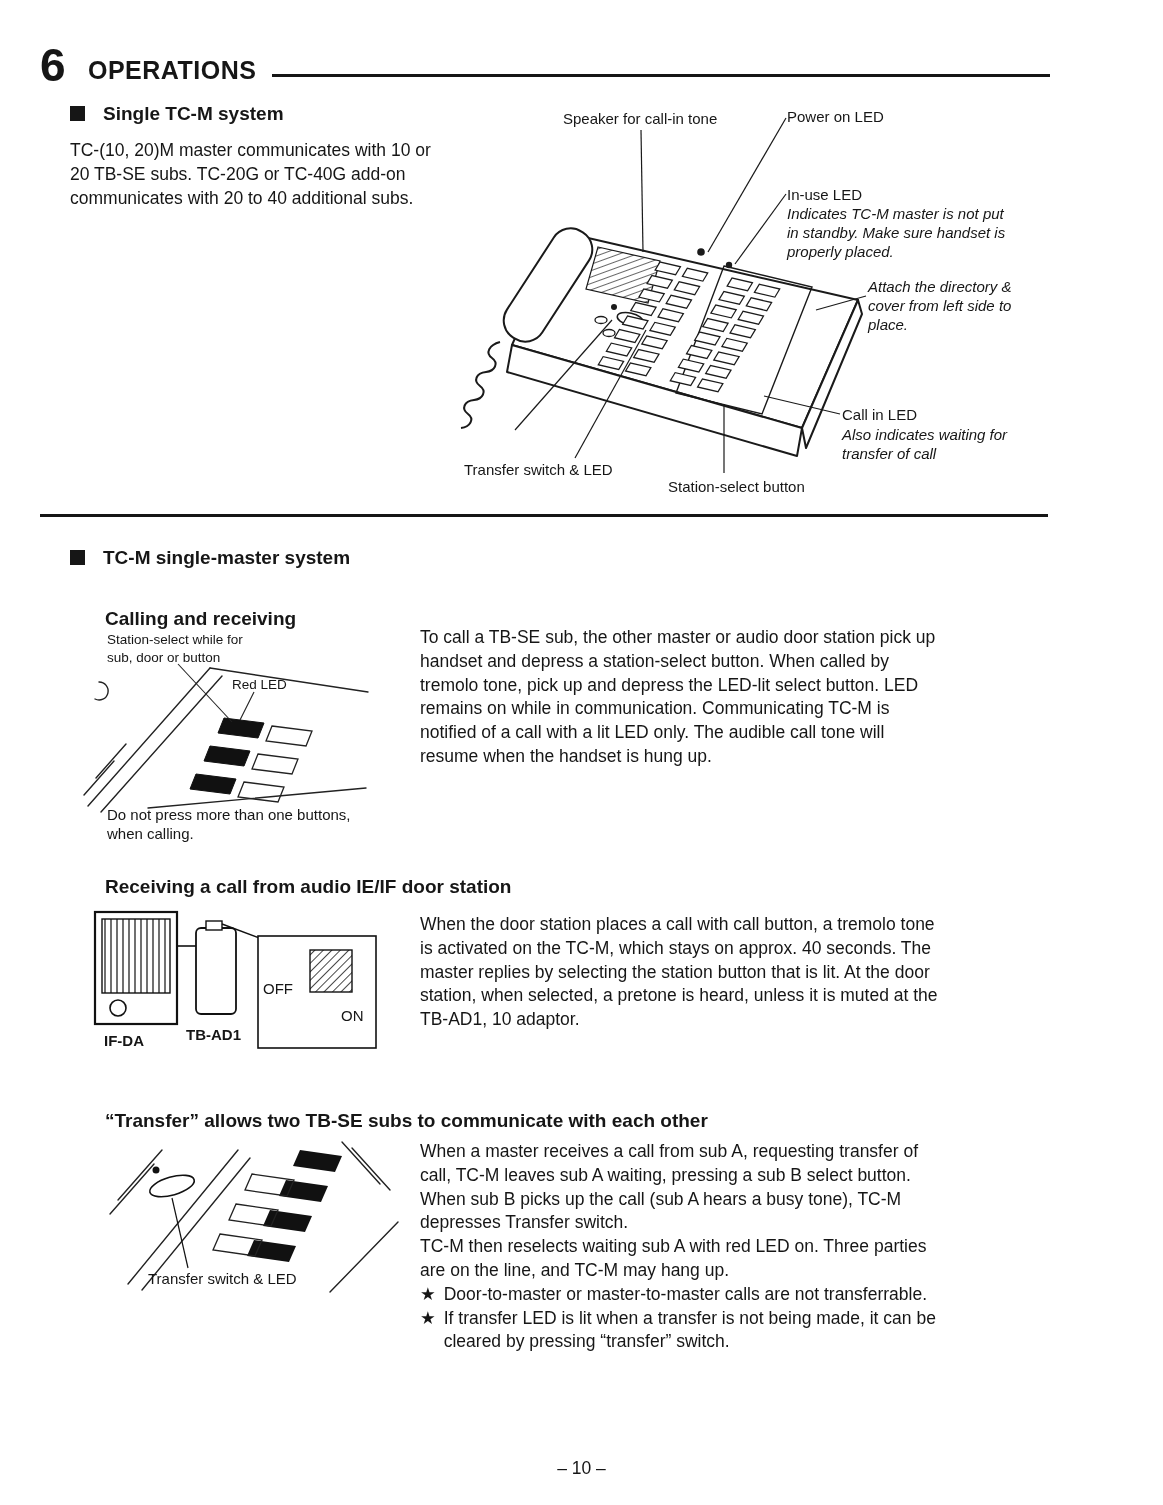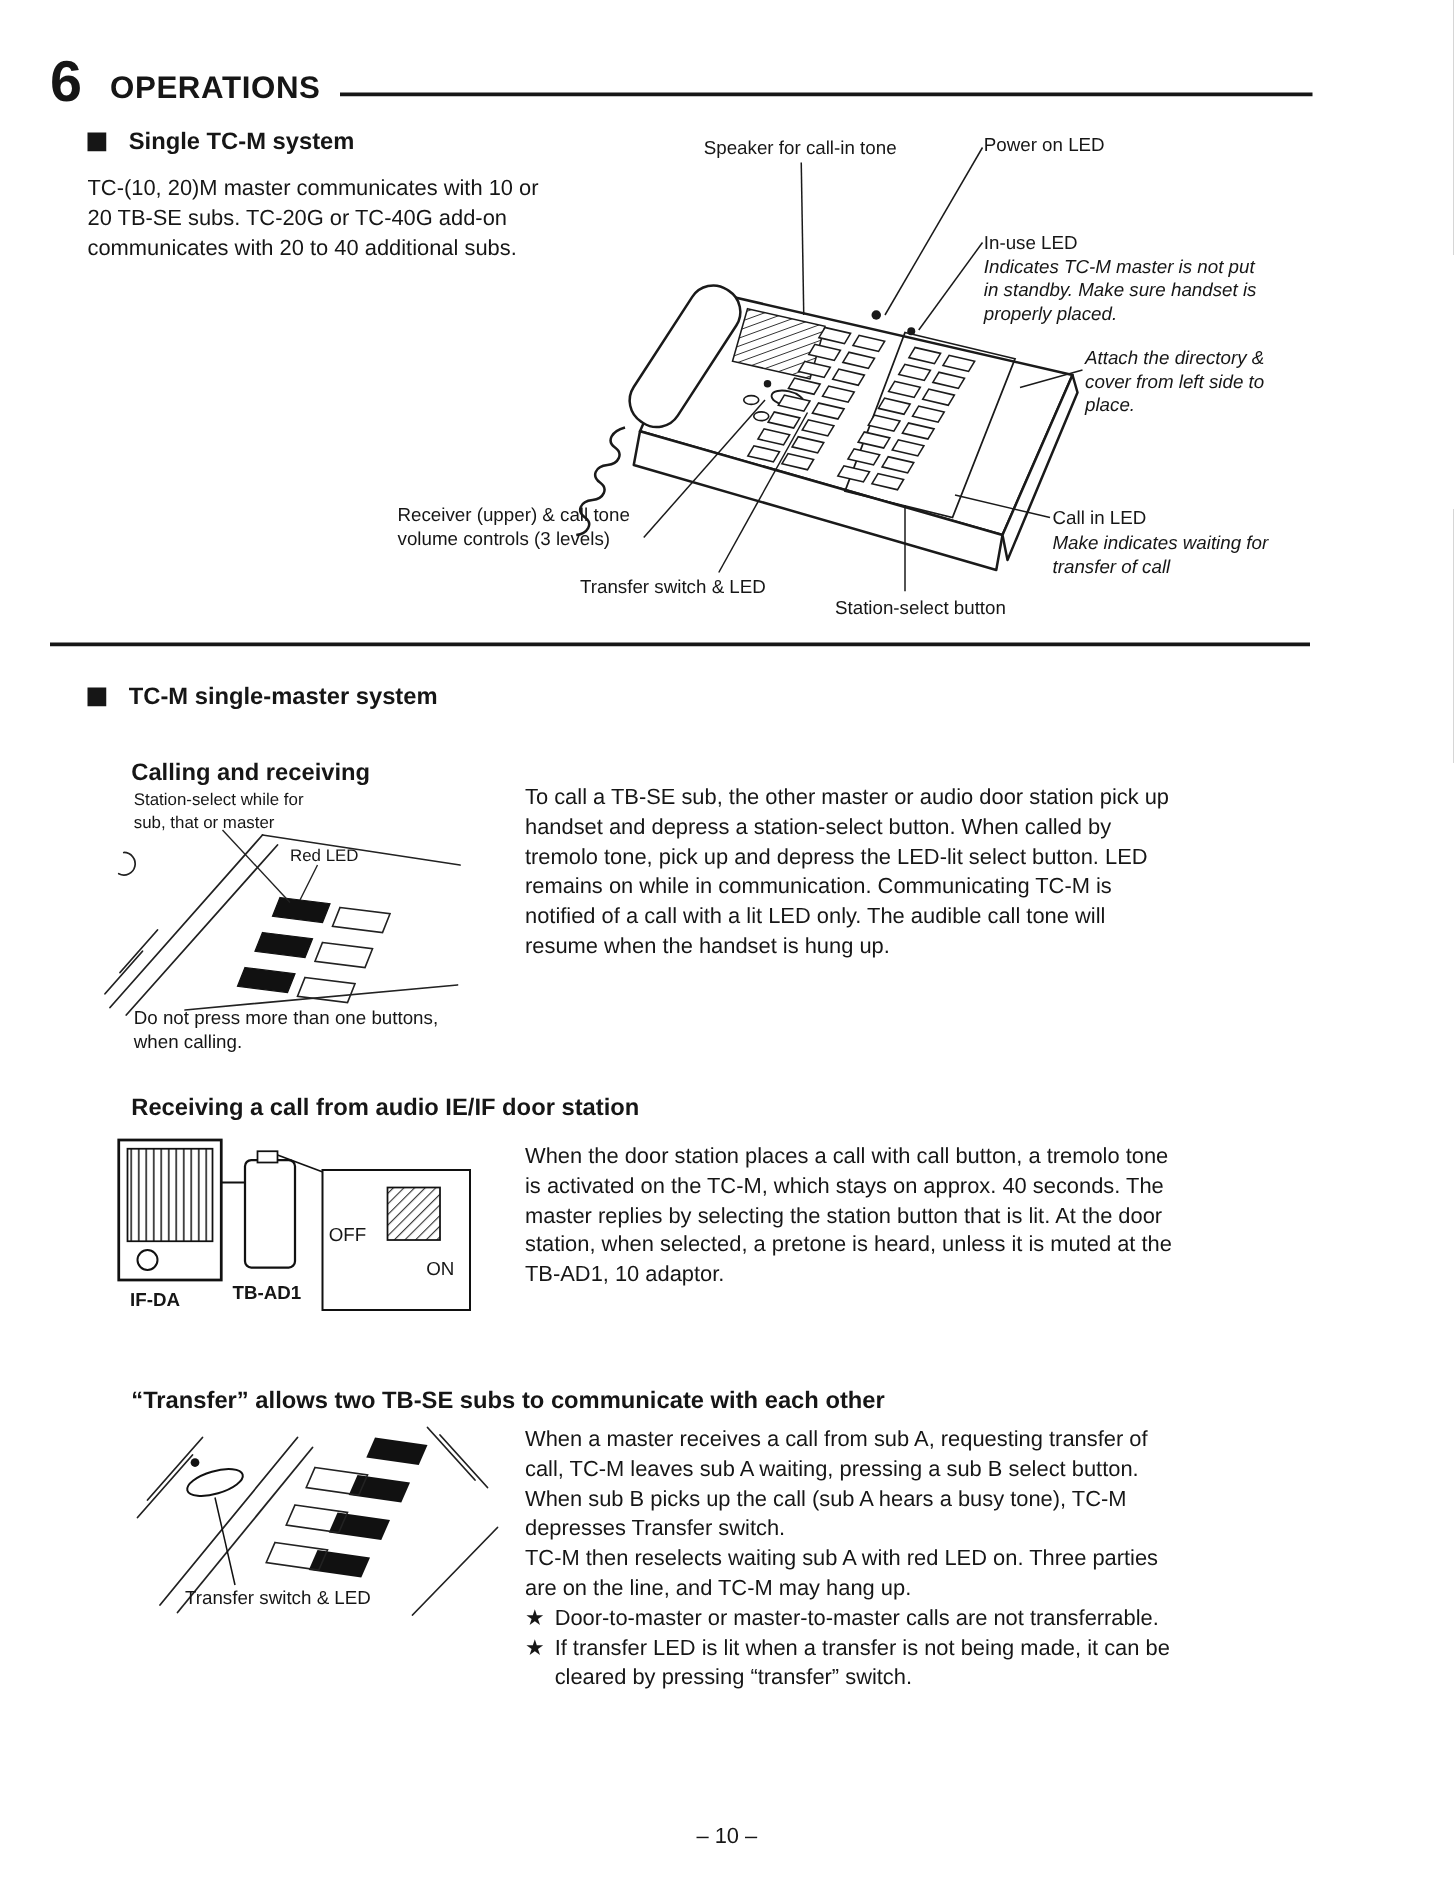--- a/index.html
+++ b/index.html
@@ -103,35 +103,33 @@
   <span class="abs co" style="left:563px; top:110px;">Speaker for call-in tone</span>
   <span class="abs co" style="left:787px; top:108px;">Power on LED</span>
   <span class="abs co" style="left:787px; top:186px;">In-use LED</span>
   <div class="abs co note pre" style="left:787px; top:205px; width:265px;">Indicates TC-M master is not put
 in standby. Make sure handset is
 properly placed.</div>
   <div class="abs co note pre" style="left:868px; top:278px; width:190px;">Attach the directory &amp;
 cover from left side to
 place.</div>
   <span class="abs co" style="left:842px; top:406px;text-align:center;">Call in LED</span>
-  <div class="abs co note pre" style="left:842px; top:426px; width:215px;">Make indicates waiting for
+  <div class="abs co note pre" style="left:842px; top:426px; width:215px;">Also indicates waiting for
 transfer of call</div>
-  <div class="abs co pre" style="left:318px; top:404px; width:240px;">Receiver (upper) &amp; call tone
-volume controls (3 levels)</div>
   <span class="abs co" style="left:464px; top:461px;">Transfer switch &amp; LED</span>
   <span class="abs co" style="left:668px; top:478px;">Station-select button</span>
 
   <div class="abs rule" style="left:40px; top:514px; width:1008px; height:3px;"></div>
 
   <span class="abs sq" style="left:70px; top:550px;"></span>
   <span class="abs h2" style="left:103px; top:547px;">TC-M single-master system</span>
 
   <span class="abs h3" style="left:105px; top:608px;">Calling and receiving</span>
   <span class="abs small-lbl" style="left:107px; top:631px;">Station-select while for</span>
-  <span class="abs small-lbl" style="left:107px; top:649px;">sub, that or master</span>
+  <span class="abs small-lbl" style="left:107px; top:649px;">sub, door or button</span>
   <span class="abs small-lbl" style="left:232px; top:676px;">Red LED</span>
 
   <svg style="left:70px; top:650px;" width="310" height="165" viewBox="70 650 310 165" xmlns="http://www.w3.org/2000/svg">
     <g stroke="#222" stroke-width="1.4" fill="none" stroke-linecap="round">
       <path d="M88,806 L210,668"></path>
       <path d="M101,812 L222,676"></path>
       <path d="M210,668 L368,692"></path>
       <path d="M148,808 L366,788"></path>
       <path d="M96,778 L126,744"></path>
       <path d="M84,795 L114,761"></path>

